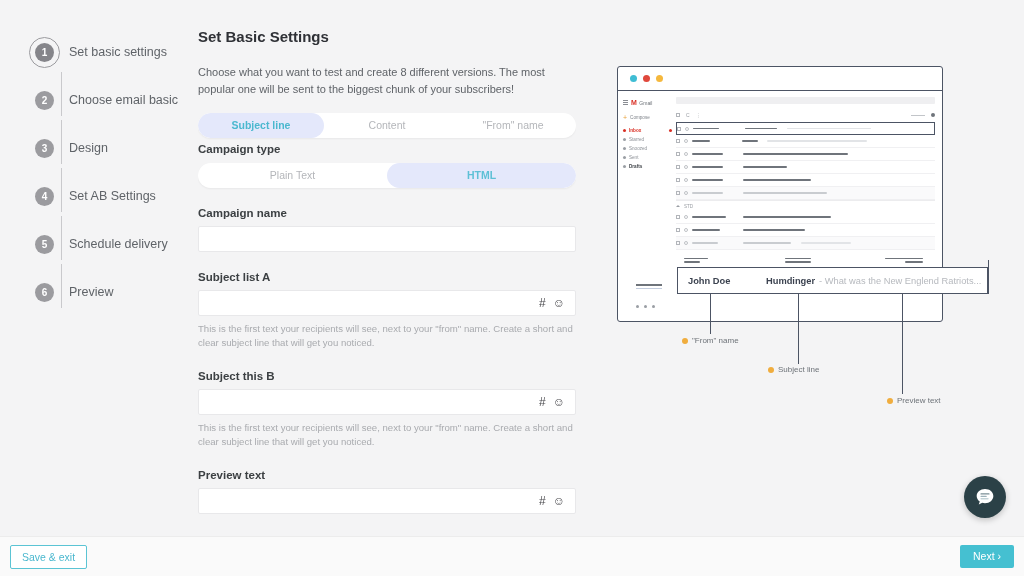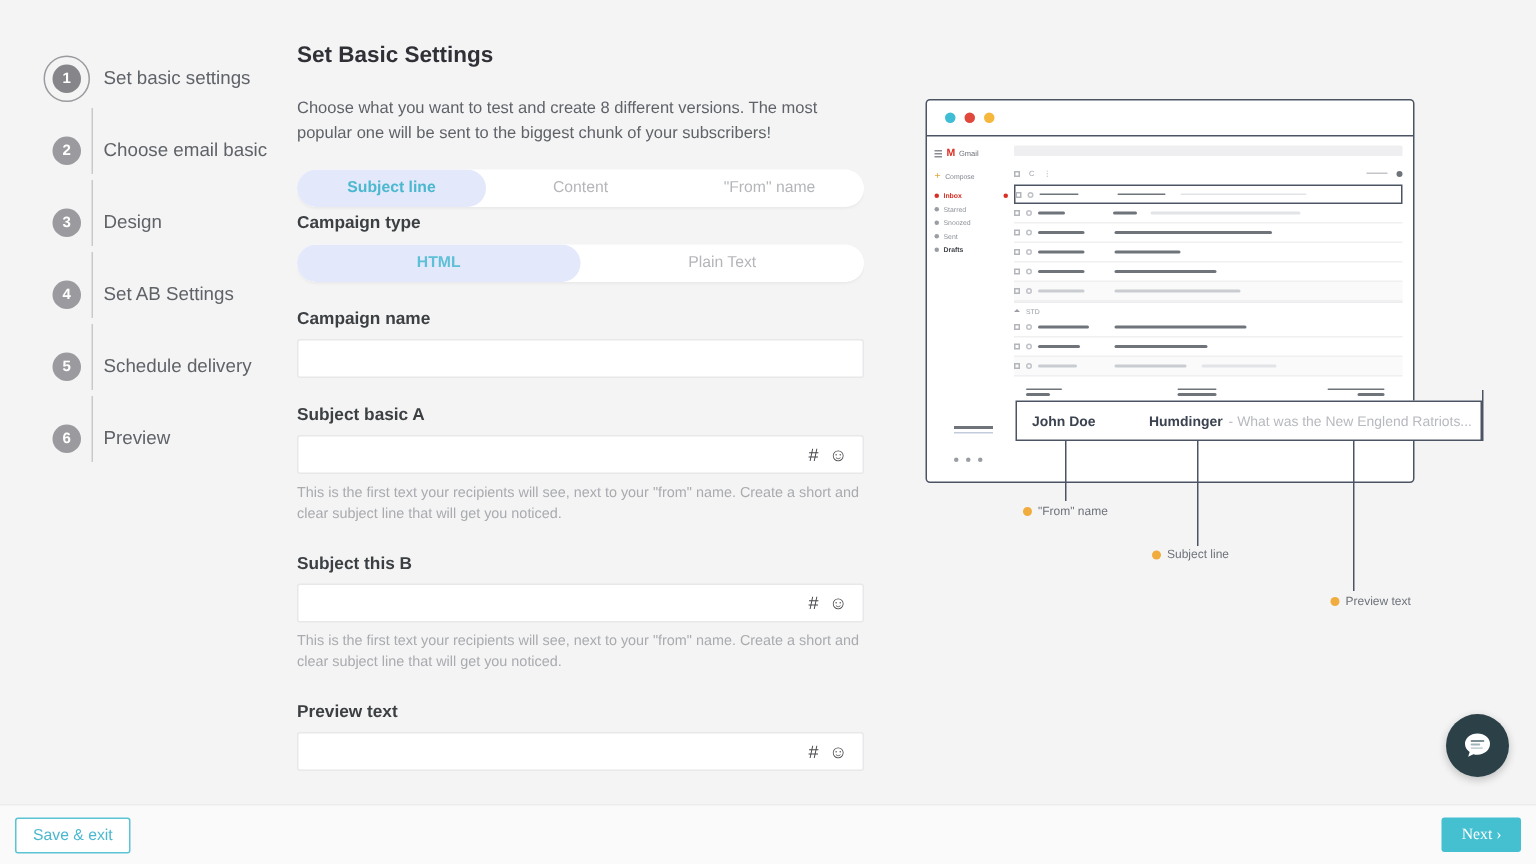--- a/index.html
+++ b/index.html
@@ -408,21 +408,21 @@
   .btn-primary {
     position: absolute;
     right: 10px; top: 8px;
     height: 23px;
     padding: 0 13px;
     line-height: 23px;
     background: #45c0d1;
     border: 0;
     color: #ffffff;
     font-size: 10.5px;
-    font-family: Liberation Serif, serif;
+    font-family: Liberation Sans, sans-serif;
     border-radius: 2px;
     cursor: pointer;
     margin-left: 25px;
   }
 </style>
 </head>
 <body>
 
 <div class="stepper">
   <div class="step active">
@@ -463,30 +463,30 @@
   <div class="intro">Choose what you want to test and create 8 different versions. The most popular one will be sent to the biggest chunk of your subscribers!</div>
 
   <div class="seg">
     <div class="seg-item on">Subject line</div>
     <div class="seg-item">Content</div>
     <div class="seg-item">"From" name</div>
   </div>
 
   <div class="section-label">Campaign type</div>
   <div class="seg wide">
+    <div class="seg-item">Plain Text</div>
     <div class="seg-item on">HTML</div>
-    <div class="seg-item">Plain Text</div>
   </div>
 
   <div class="field-label">Campaign name</div>
   <div class="txt">
     <input type="text" value="" style="">
   </div>
 
-  <div class="field-label">Subject basic A</div>
+  <div class="field-label">Subject list A</div>
   <div class="txt">
     <input type="text" value="" style="">
     <span class="tools">
       <span class="ic">#</span>
       <span class="ic">☺</span>
     </span>
   </div>
   <div class="hint">This is the first text your recipients will see, next to your "from" name. Create a short and clear subject line that will get you noticed.</div>
 
   <div class="field-label">Subject this B</div>

